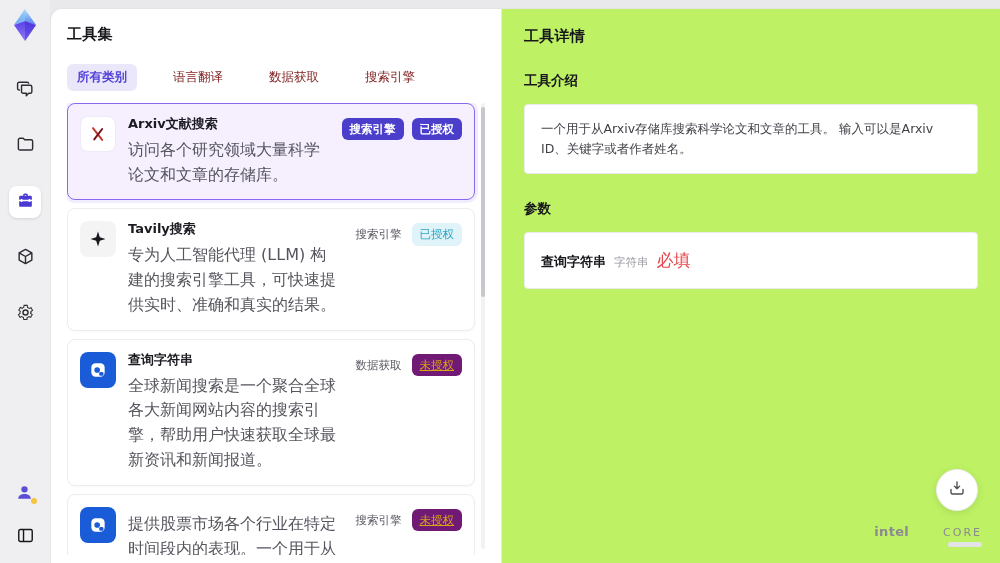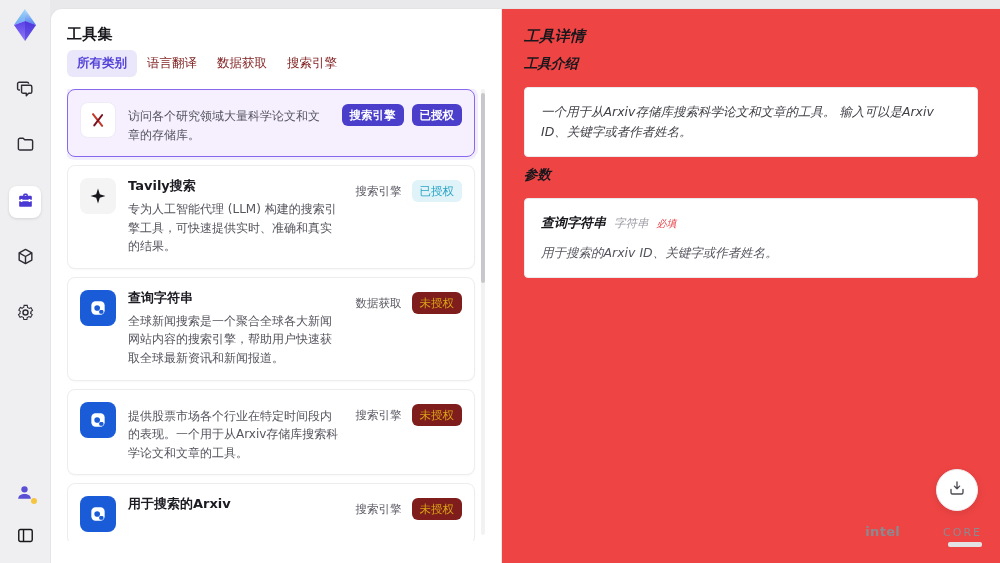--- a/index.html
+++ b/index.html
@@ -38,21 +38,21 @@
     border:1px solid #e4e4e7; border-right:none; border-bottom:none;
     overflow:hidden;
   }
   .panel-divider {
     position:absolute; left:450px; top:0; bottom:0; width:1px; background:#e8e8ea;
   }
 
   
   .left-panel { position:absolute; left:0; top:0; width:450px; bottom:0; padding:16px 16px 0 16px; }
   .panel-title { font-size:15px; font-weight:bold; color:#17171c; letter-spacing:.3px; }
-  .tabs { display:flex; align-items:center; margin-top:6px; }
+  .tabs { display:flex; align-items:center; gap:26px; margin-top:20px; }
   .tab { font-size:12.5px; color:#7f1d1d; cursor:pointer; padding:5px 10px; border-radius:6px; white-space:nowrap; }
   .tab.active { background:#ebe7fb; color:#5444d8; font-weight:bold; }
 
   .tool-list { position:relative; margin-top:12px; height:452px; overflow:hidden; padding-right:10px; }
   .tool-card {
     display:flex; align-items:flex-start; gap:12px;
     background:#ffffff;
     border:1px solid #ededf0; border-radius:8px;
     padding:12px 12px 12px 12px;
     margin-bottom:8px; cursor:pointer;
@@ -66,58 +66,58 @@
   .tool-icon-tile {
     width:36px; height:36px; border-radius:8px; flex:0 0 36px;
     display:flex; align-items:center; justify-content:center;
     font-size:17px; overflow:hidden;
   }
   .tile-arxiv { background:#ffffff; border:1px solid #f0eaf8; }
   .tile-tavily { background:#f4f4f5; color:#17171c; }
   .tile-blue { background:#1a5bd7; }
   .tool-body { flex:1; min-width:0; }
   .tool-name { font-size:13px; font-weight:bold; color:#1b1b22; line-height:1.3; }
-  .tool-desc { font-size:12px; color:#55555e; line-height:1.55; margin-top:5px; }
+  .tool-desc { font-size:16px; color:#55555e; line-height:1.55; margin-top:5px; }
   .tool-badges { display:flex; gap:8px; flex:0 0 auto; align-items:flex-start; margin-top:2px; }
   .badge { font-size:11.5px; padding:3px 8px; border-radius:6px; white-space:nowrap; line-height:1.4; }
   .badge.plain { color:#5a5a64; background:transparent; padding:3px 2px; }
   .badge.purple { background:#4a3ecb; color:#ffffff; font-weight:bold; }
   .badge.cyan { background:#dff3f9; color:#2ba4c4; }
-  .badge.yellow { background:#7f1d1d; color:#d9a414; }
+  .badge.yellow { background:#701a75; color:#d9a414;text-decoration:underline; }
 
   
   .scrollbar-track { position:absolute; right:0; top:0; bottom:6px; width:4px; background:#f2f2f3; border-radius:2px; }
   .scrollbar-thumb { position:absolute; right:0; top:4px; width:4px; height:190px; background:#c8c8cc; border-radius:2px; }
 
   
-  .right-panel { position:absolute; left:451px; right:0; top:0; bottom:0; padding:18px 22px; background:#ef4444;font-style:italic; }
+  .right-panel { position:absolute; left:451px; right:0; top:0; bottom:0; padding:18px 22px; background:#bef264; }
   .detail-title { font-size:15px; font-weight:bold; color:#17171c; letter-spacing:.3px; }
-  .section-heading { font-size:13.5px; font-weight:bold; color:#17171c; margin-top:9px; }
+  .section-heading { font-size:13.5px; font-weight:bold; color:#17171c; margin-top:26px; }
   .info-box {
     margin-top:14px; background:#ffffff;
     border:1px solid #ebebee; border-radius:4px;
     padding:14px 16px; font-size:12.5px; color:#3f3f46; line-height:1.6;
   }
   .param-head { display:flex; align-items:baseline; gap:8px; }
   .param-name { font-size:13px; font-weight:bold; color:#17171c; }
   .param-type { font-size:11.5px; color:#9a9aa3;text-align:center; }
-  .param-required { font-size:10px; color:#e5484d; }
+  .param-required { font-size:17px; color:#e5484d; }
   .param-desc { font-size:12.5px; color:#55555e; margin-top:9px; }
 
   
   .download-fab {
     position:absolute; right:22px; bottom:52px;
     width:42px; height:42px; border-radius:50%;
     background:#ffffff; border:1px solid #ededf0;
     box-shadow:0 2px 8px rgba(0,0,0,.10);
     display:flex; align-items:center; justify-content:center;
     cursor:pointer; color:#4b4b52;
   }
   .intel-logo { position:absolute; right:18px; bottom:16px; text-align:right; color:#8a8a90; }
-  .intel-row { display:flex; align-items:baseline; gap:19px; justify-content:flex-end; }
+  .intel-row { display:flex; align-items:baseline; gap:10px; justify-content:flex-end; }
   .intel-word { font-size:13px; font-weight:bold; letter-spacing:.3px; }
   .core-word { font-size:11px; letter-spacing:2px; font-weight:500; text-transform:uppercase;margin-left:24px; }
   .intel-sub { margin-top:3px; margin-left:auto; width:34px; height:5px; border-radius:2px; background:#e3e3e6; }
 </style>
 </head>
 <body>
 
 <div class="sidebar">
   <div class="logo">
     <svg viewBox="0 0 30 34">
@@ -211,20 +211,21 @@
       </div>
     <div class="tool-list" id="tool-list">
       <div class="tool-card selected">
     <div class="tool-icon-tile tile-arxiv">
             <svg viewBox="0 0 24 24" width="20" height="20" stroke-linecap="round">
               <path d="M6 5l11 14" stroke="#c0392b" stroke-width="2.4" fill="none"></path>
               <path d="M17 6L7.5 18.5" stroke="#7a1020" stroke-width="2.4" fill="none"></path>
             </svg>
           </div>
     <div class="tool-body">
+      <div class="tool-name">Arxiv文献搜索</div>
       <div class="tool-desc">访问各个研究领域大量科学论文和文章的存储库。</div>
     </div>
     <div class="tool-badges">
       <span class="badge purple">搜索引擎</span>
       <span class="badge purple">已授权</span>
     </div>
   </div>
         <div class="tool-card">
     <div class="tool-icon-tile tile-tavily">
             <svg viewBox="0 0 24 24" width="18" height="18" fill="#17171c">
@@ -302,21 +303,20 @@
     <div class="info-box">
       <span>一个用于从Arxiv存储库搜索科学论文和文章的工具。 输入可以是Arxiv ID、关键字或者作者姓名。</span>
     </div>
     <div class="section-heading">参数</div>
     <div class="info-box">
       <div class="param-head">
         <span class="param-name">查询字符串</span>
         <span class="param-type">字符串</span>
         <span class="param-required">必填</span>
       </div>
-      <div class="param-desc">用于搜索的Arxiv ID、关键字或作者姓名。</div>
     </div>
   </div>
 
   <div class="download-fab">
     <span>
       <svg viewBox="0 0 24 24" width="18" height="18" fill="none" stroke="currentColor" stroke-width="1.8" stroke-linecap="round" stroke-linejoin="round">
         <path d="M12 4v9m0 0l-3.5-3.5M12 13l3.5-3.5"></path>
         <path d="M4 14v4a2 2 0 0 0 2 2h12a2 2 0 0 0 2-2v-4"></path>
       </svg>
     </span>

